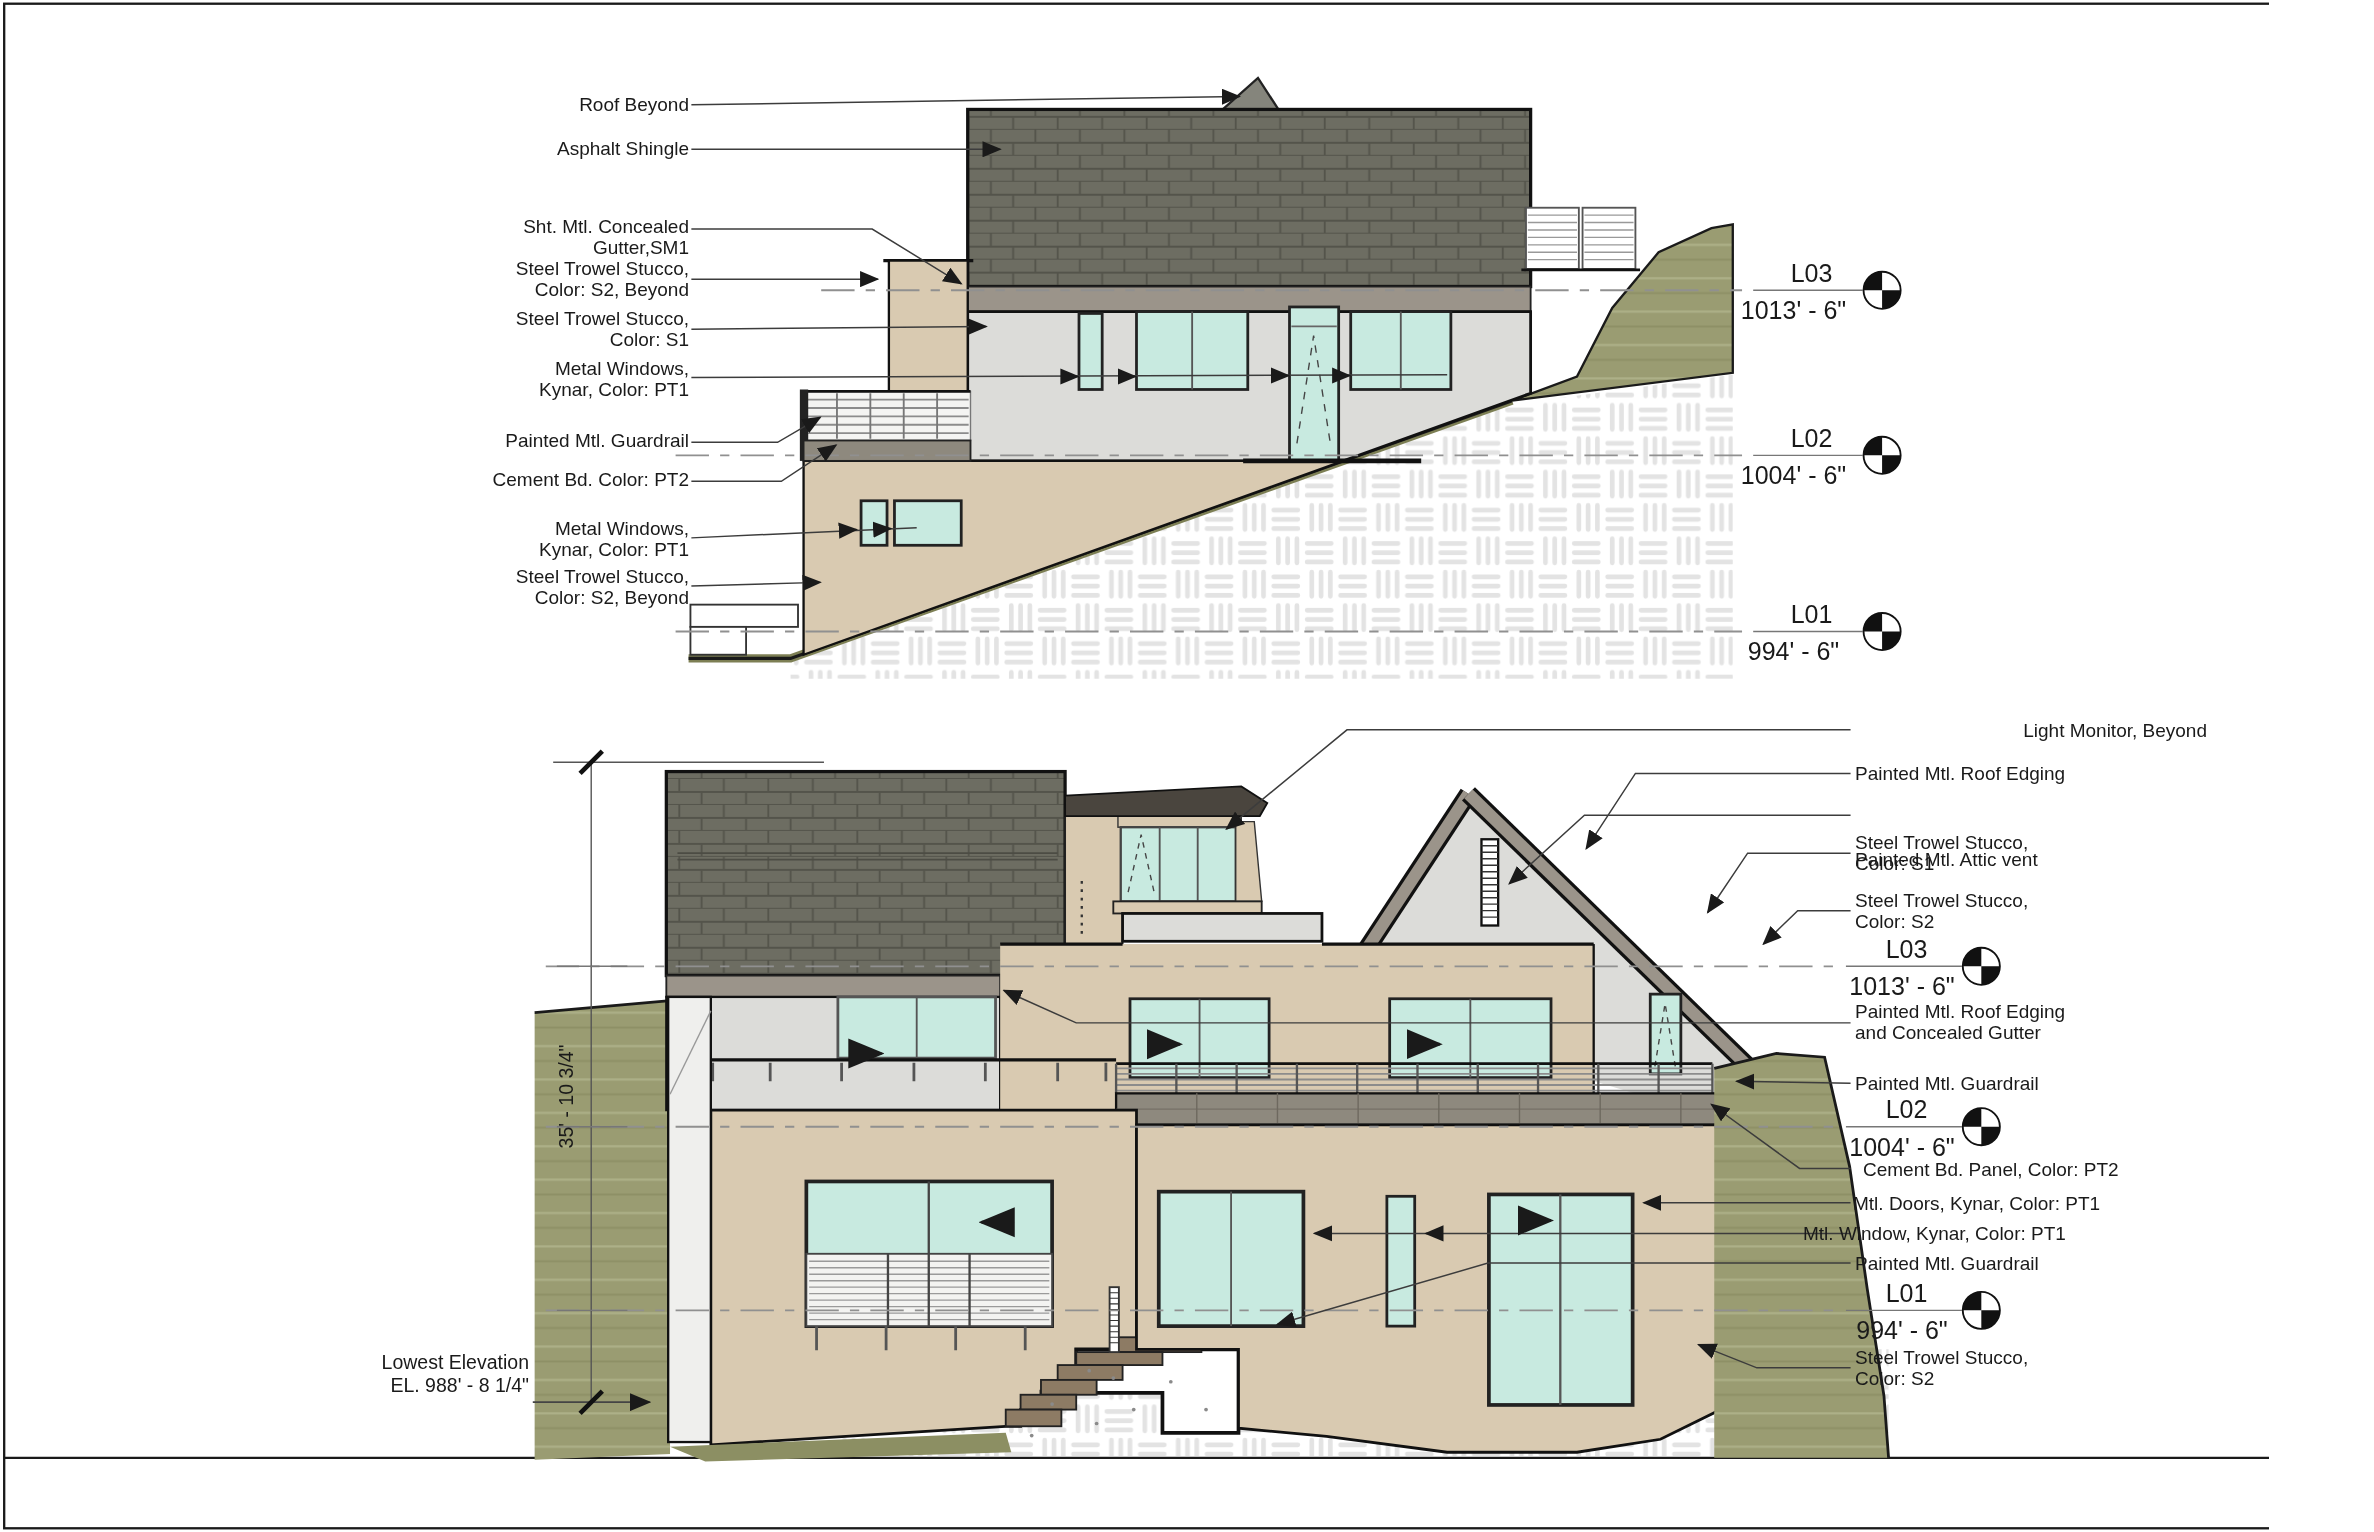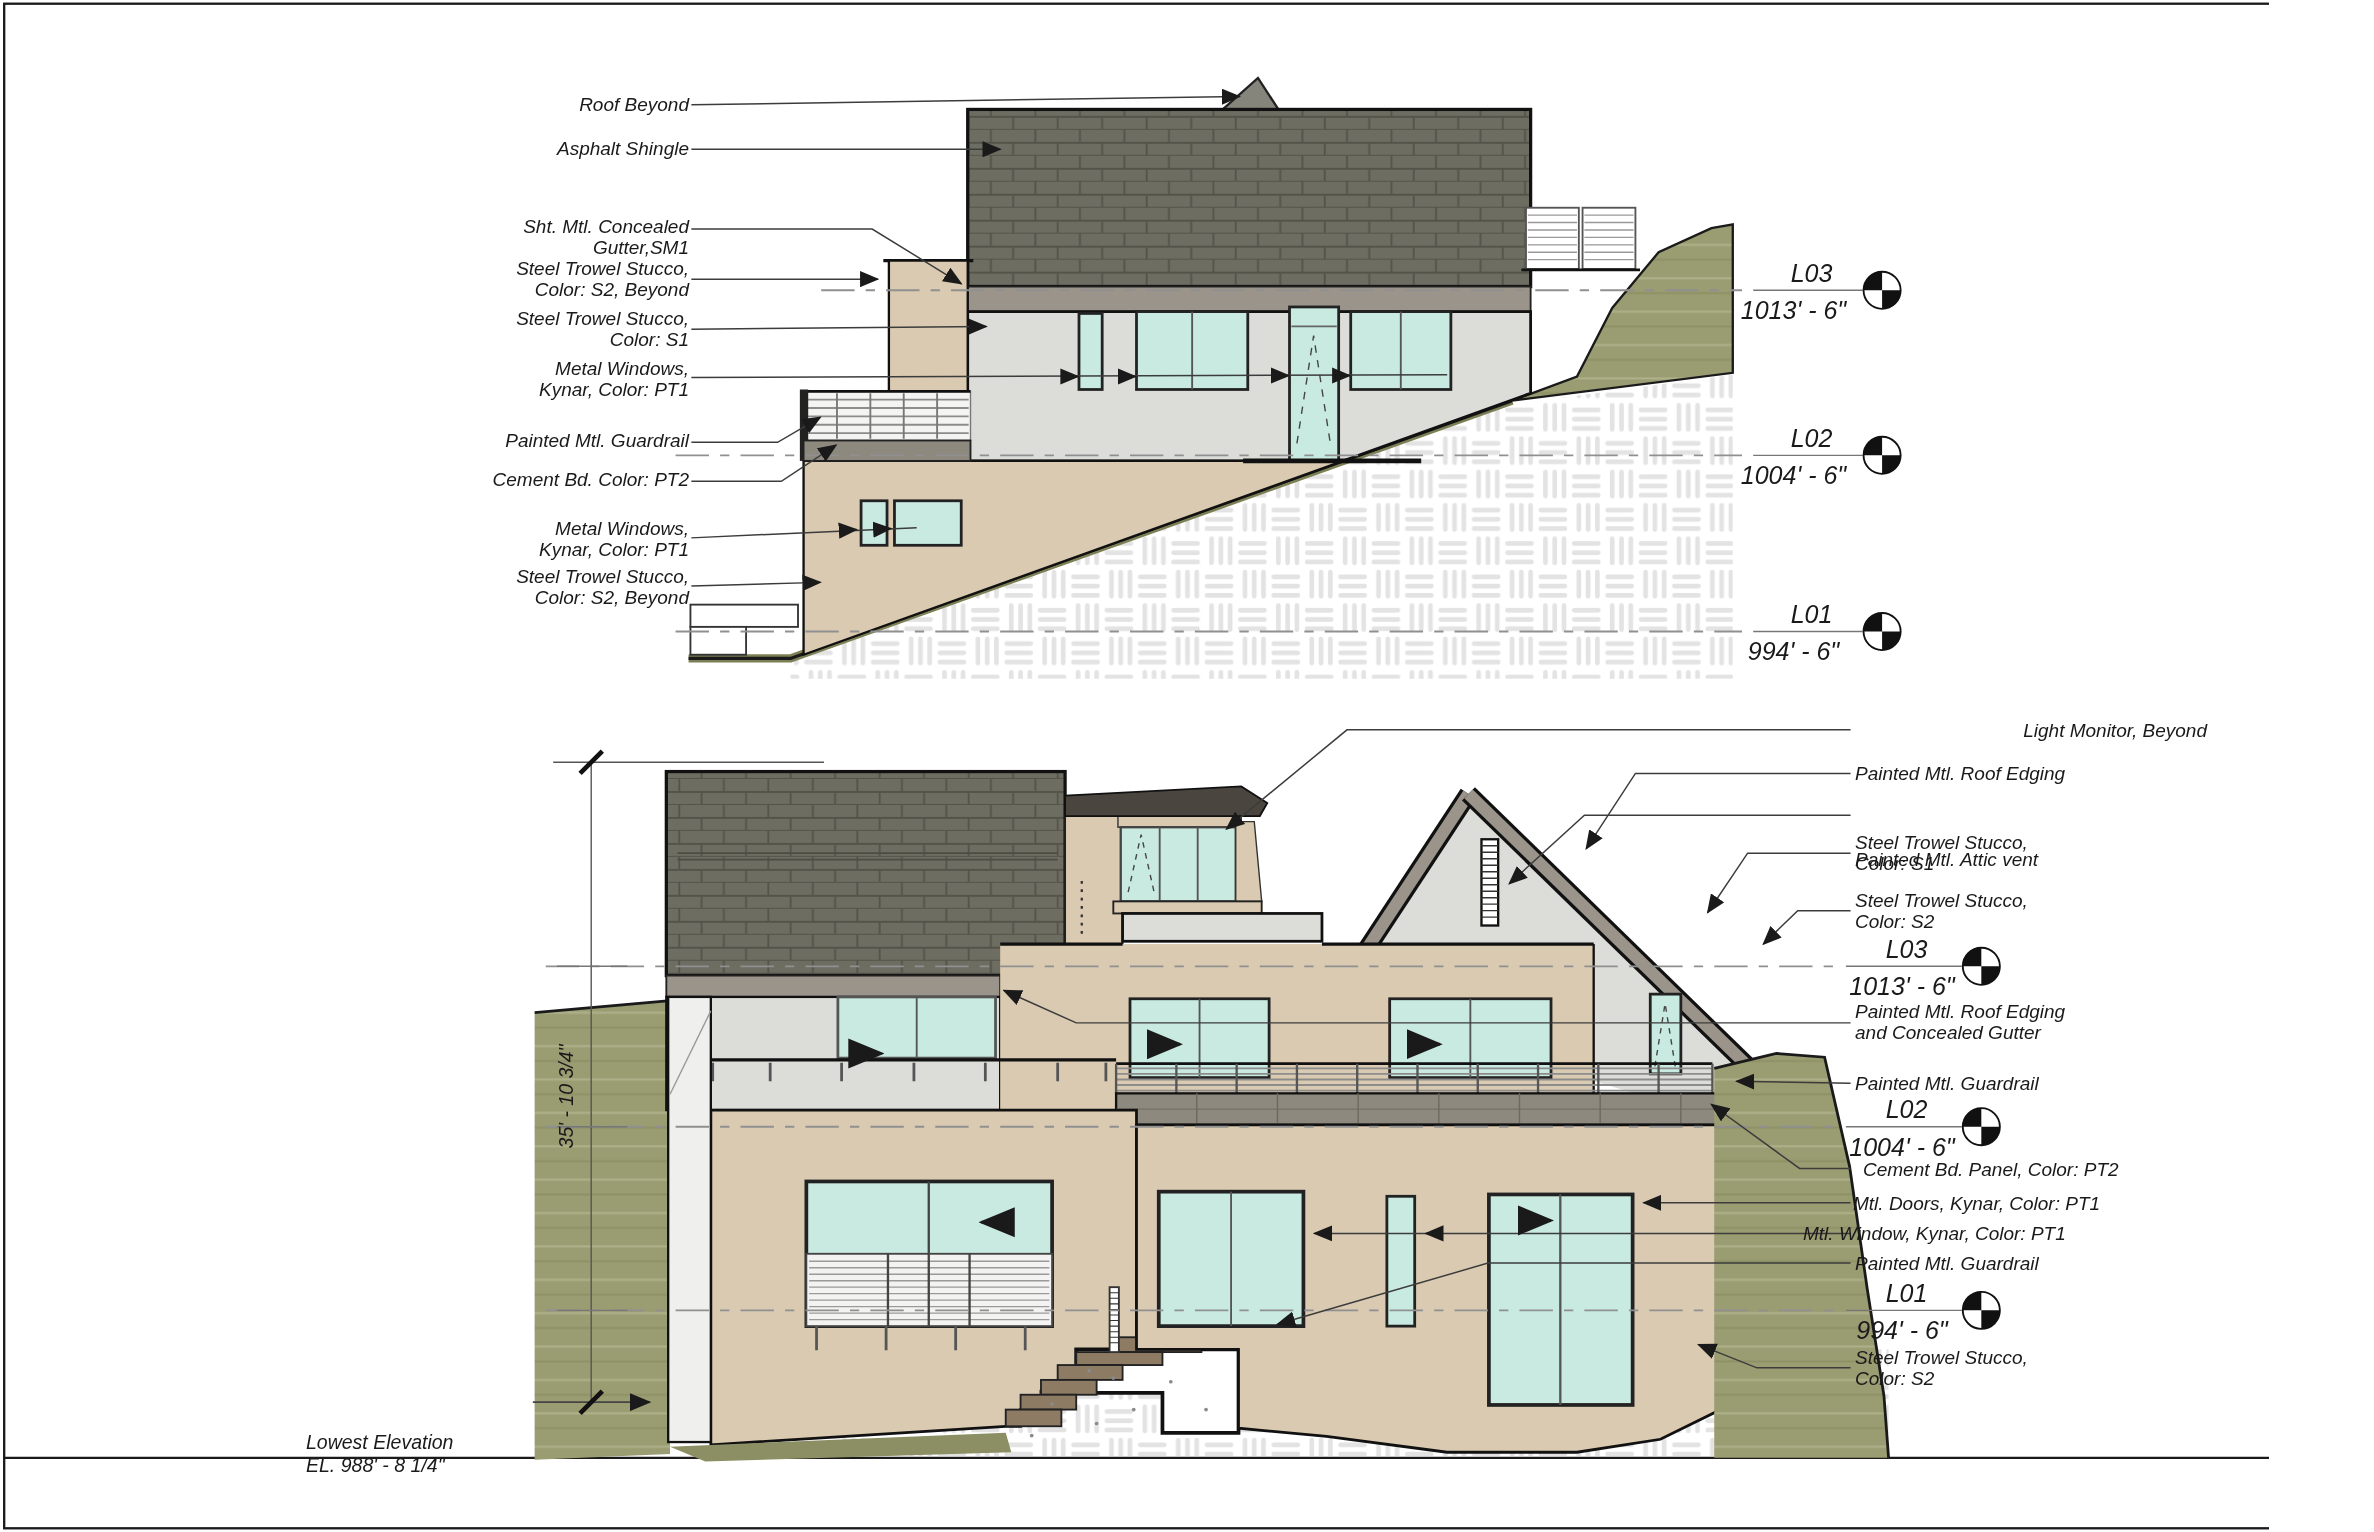--- a/index.html
+++ b/index.html
@@ -1,25 +1,25 @@
 <!DOCTYPE html>
 <html style="font-size:15px"><head>
 <meta charset="utf-8">
 <style>
   html,body{margin:0;padding:0;background:#fff;}
   .sheet{position:relative;width:2269px;height:1532px;background:#ffffff;
-         font-family:"Liberation Sans",sans-serif;color:#1a1a1a;overflow:hidden;font-style:italic;}
+         font-family:"Liberation Sans",sans-serif;color:#1a1a1a;overflow:hidden;}
   .sheet svg.canvas{position:absolute;left:0;top:0;}
   .lbl{position:absolute;font-size:19px;line-height:21.3px;white-space:pre-line;}
   .lbl.ra{text-align:right;}
   .lvl-name{position:absolute;font-size:25px;text-align:center;}
   .lvl-val{position:absolute;font-size:25px;text-align:center;white-space:pre;}
   .dim-v{position:absolute;left:436px;top:1085px;width:260px;text-align:center;
          font-size:19.5px;transform:rotate(-90deg);transform-origin:center;}
-  .lowest{position:absolute;left:306px;top:1431px;width:223px;text-align:left;
+  .lowest{position:absolute;left:306px;top:1351px;width:223px;text-align:right;
           font-size:19.5px;line-height:23px;white-space:pre-line;}
 </style>
 </head>
 <body>
 
 <div class="sheet">
 
 <svg class="canvas" width="2375" height="1532" viewBox="0 0 2560 1652">
   <defs>
     <marker id="arr" viewBox="0 0 12 10" refX="11" refY="5" markerWidth="13" markerHeight="11" orient="auto-start-reverse">

